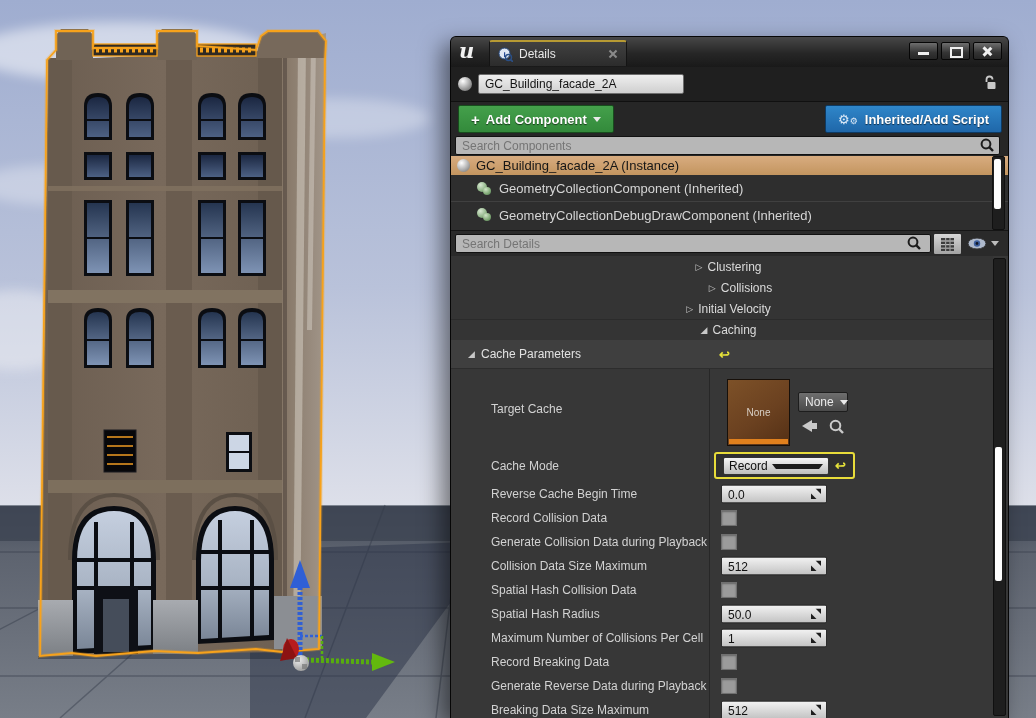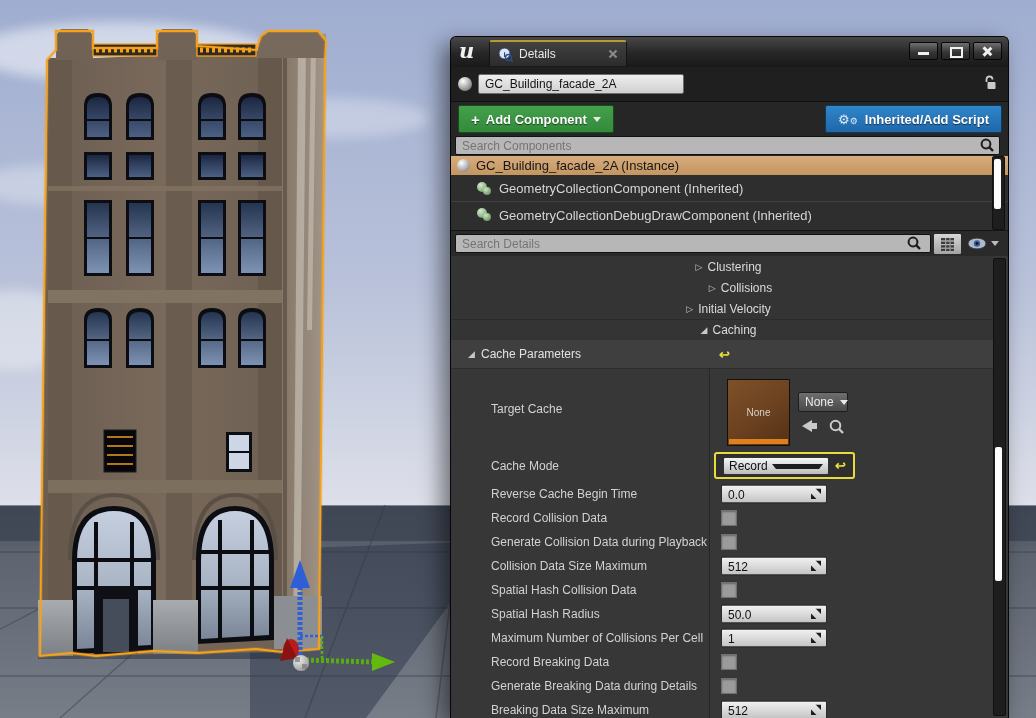--- a/index.html
+++ b/index.html
@@ -559,21 +559,21 @@
             <polygon points="10,0 10,5.5 4.5,0" fill="#1d1d1d"></polygon>
               <polygon points="0,10.5 5.5,10.5 0,5" fill="#1d1d1d"></polygon>
           </svg>
         </div>
       </div>
       <div class="drow" style="top:394px;height:24px;">
         <span class="plabel">Record Breaking Data</span>
         <div class="checkbox"></div>
       </div>
       <div class="drow" style="top:418px;height:24px;">
-        <span class="plabel">Generate Breaking Data during Details</span>
+        <span class="plabel">Generate Reverse Data during Playback</span>
         <div class="checkbox"></div>
       </div>
       <div class="drow" style="top:442px;height:24px;">
         <span class="plabel">Breaking Data Size Maximum</span>
         <div class="spin">
           <span>512</span>
           <svg width="11" height="11">
             <polygon points="10,0 10,5.5 4.5,0" fill="#1d1d1d"></polygon>
               <polygon points="0,10.5 5.5,10.5 0,5" fill="#1d1d1d"></polygon>
           </svg>

